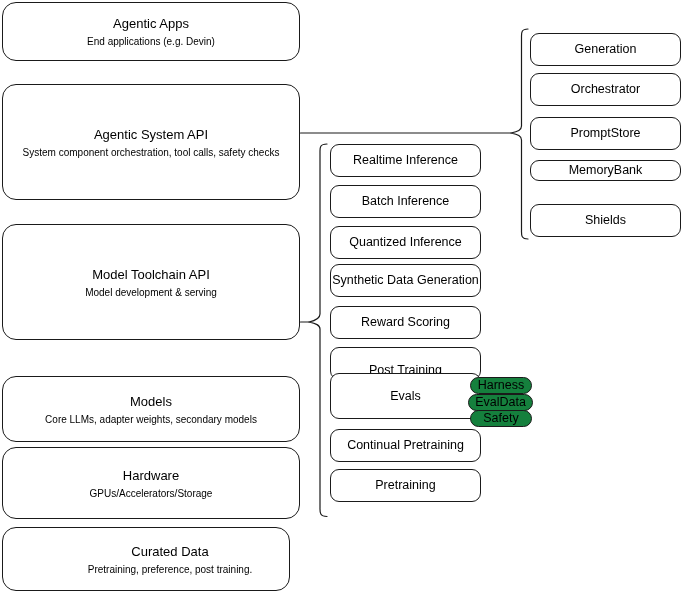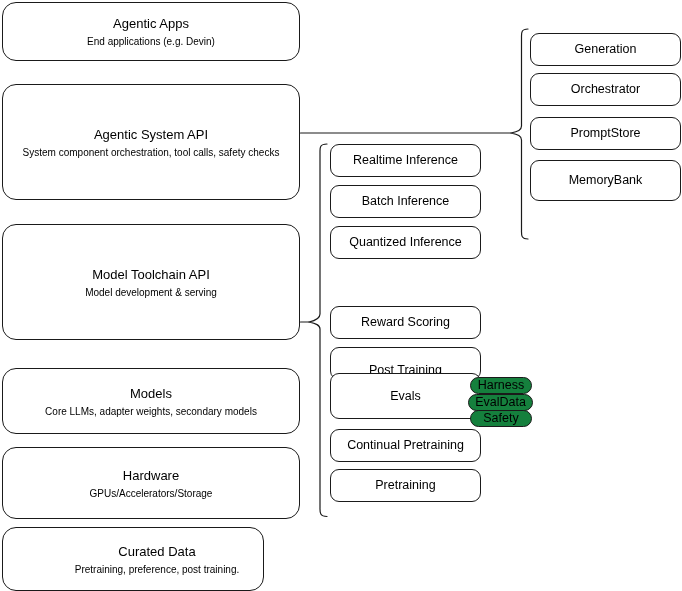--- a/index.html
+++ b/index.html
@@ -118,47 +118,50 @@
   <div class="box left-box" style="left:2px;top:84px;width:298px;height:116px;">
     <div class="title">Agentic System API</div>
     <div class="sub">System component orchestration, tool calls, safety checks</div>
   </div>
 
   <div class="box left-box" style="left:2px;top:224px;width:298px;height:116px;">
     <div class="title">Model Toolchain API</div>
     <div class="sub">Model development &amp; serving</div>
   </div>
 
-  <div class="box left-box" style="left:2px;top:368px;width:298px;height:66px;">
+  <div class="box left-box" style="left:2px;top:376px;width:298px;height:66px;">
     <div class="title">Models</div>
     <div class="sub">Core LLMs, adapter weights, secondary models</div>
   </div>
 
   <div class="box left-box" style="left:2px;top:447px;width:298px;height:72px;">
     <div class="title">Hardware</div>
     <div class="sub">GPUs/Accelerators/Storage</div>
   </div>
 
-  <div class="box left-box" style="left:2px;top:527px;width:262px;height:64px;padding-left:48px;">
+  <div class="box left-box" style="left:2px;top:527px;width:288px;height:64px;padding-left:48px;">
     <div class="title">Curated Data</div>
     <div class="sub">Pretraining, preference, post training.</div>
   </div>
 
   <div class="box mid-box" style="left:330px;top:144px;width:151px;height:33px;">
     <div class="title">Realtime Inference</div>
   </div>
 
   <div class="box mid-box" style="left:330px;top:185px;width:151px;height:33px;">
     <div class="title">Batch Inference</div>
   </div>
 
   <div class="box mid-box" style="left:330px;top:226px;width:151px;height:33px;">
     <div class="title">Quantized Inference</div>
   </div>
 
+  <div class="box mid-box" style="left:330px;top:264px;width:151px;height:33px;">
+    <div class="title">Synthetic Data Generation</div>
+  </div>
 
   <div class="box mid-box" style="left:330px;top:306px;width:151px;height:33px;text-align:center;">
     <div class="title">Reward Scoring</div>
   </div>
 
   <div class="box mid-box" style="left:330px;top:347px;width:151px;height:33px;justify-content:flex-end;">
     <div class="title">Post Training</div>
   </div>
 
   <div class="box mid-box" style="left:330px;top:373px;width:151px;height:46px;">
@@ -190,18 +193,21 @@
   </div>
 
   <div class="box right-box" style="left:530px;top:73px;width:151px;height:33px;">
     <div class="title">Orchestrator</div>
   </div>
 
   <div class="box right-box" style="left:530px;top:117px;width:151px;height:33px;">
     <div class="title">PromptStore</div>
   </div>
 
-  <div class="box right-box" style="left:530px;top:160px;width:151px;height:41px;">
+  <div class="box right-box" style="left:530px;top:160px;width:151px;height:21px;">
     <div class="title">MemoryBank</div>
   </div>
 
+  <div class="box right-box" style="left:530px;top:204px;width:151px;height:33px;">
+    <div class="title">Shields</div>
+  </div>
 
 </div>
 
 </body></html>

